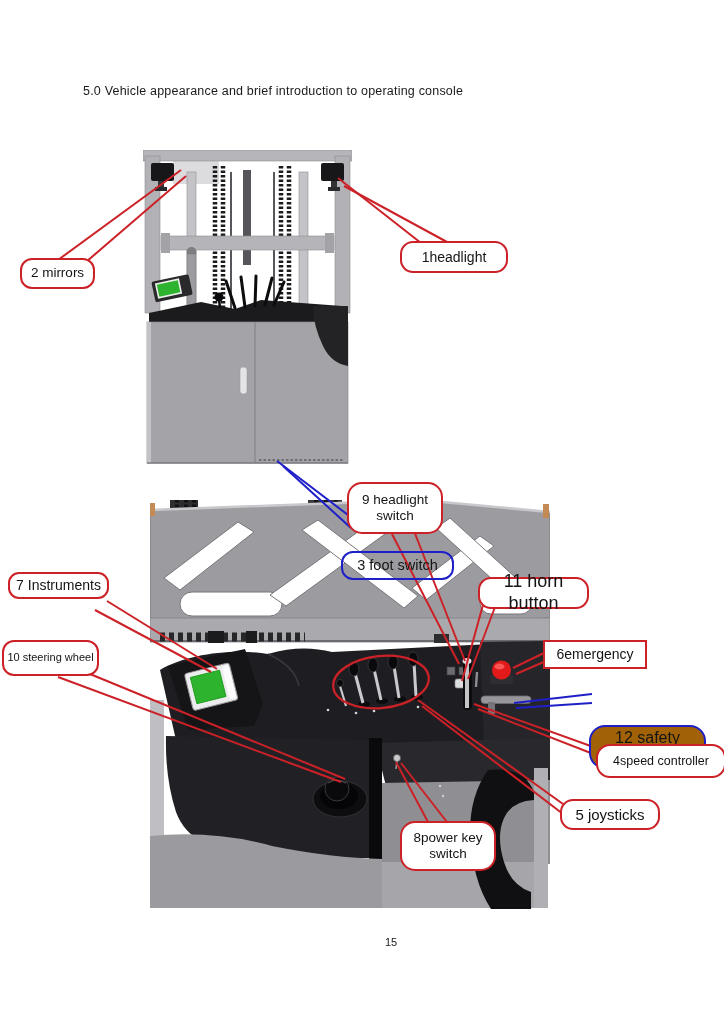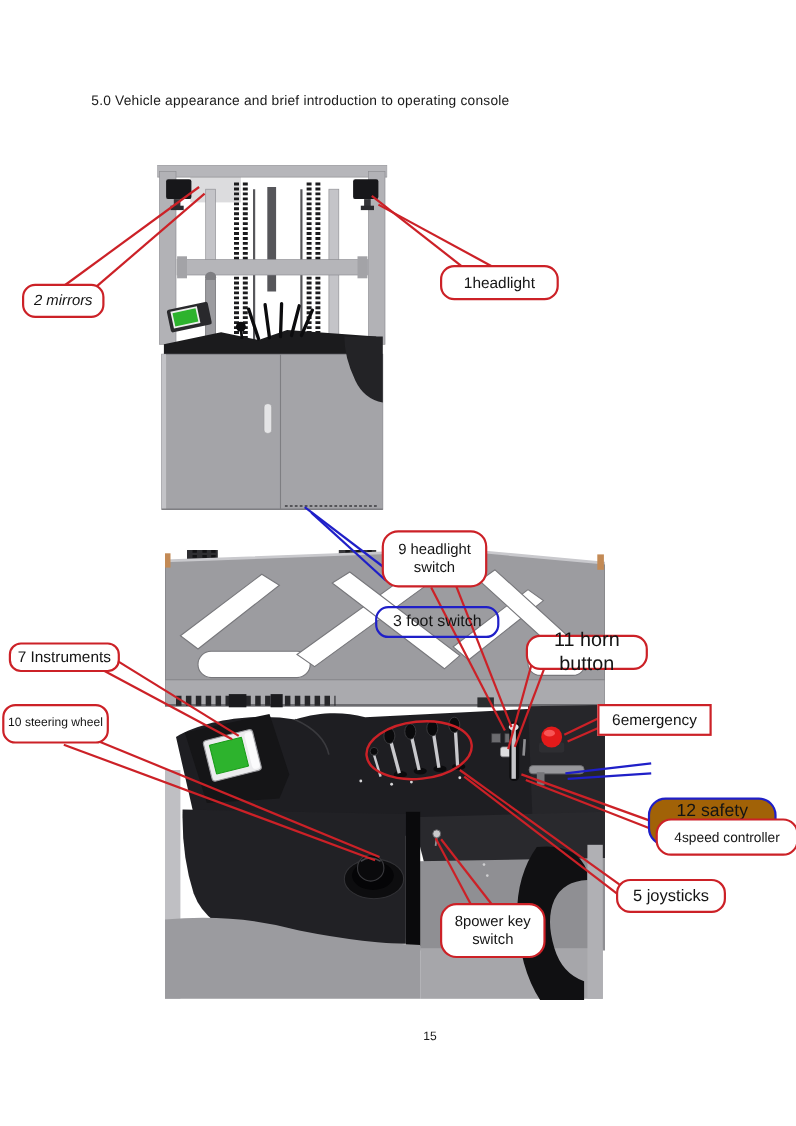--- a/index.html
+++ b/index.html
@@ -235,42 +235,42 @@
         <line x1="447" y1="822" x2="401" y2="763"></line>
     </g>
     <g class="lblue">
       <line x1="277" y1="461" x2="348" y2="515"></line>
         <line x1="283" y1="466" x2="351" y2="528"></line>
       <line x1="592" y1="694" x2="514" y2="703"></line>
         <line x1="592" y1="703" x2="516" y2="708"></line>
     </g>
   </svg>
 
-  <div class="co" style="left:20px;top:258px;width:71px;height:27px;border-radius:12px;font-size:13.5px;font-style:italic;">
+  <div class="co" style="left:20px;top:258px;width:71px;height:27px;border-radius:12px;font-size:13.5px;">
     <span>2 mirrors</span>
   </div>
 
   <div class="co" style="left:400px;top:241px;width:104px;height:28px;border-radius:13px;font-size:14px;">
     <span>1headlight</span>
   </div>
 
   <div class="co" style="left:347px;top:482px;width:92px;height:48px;border-radius:15px;font-size:13.5px;">
     <span>9 headlight</span>
     <span>switch</span>
   </div>
 
   <div class="co blue" style="left:341px;top:510px;width:109px;height:25px;border-radius:12px;font-size:14.5px;">
     <span>3 foot switch</span>
   </div>
 
   <div class="co" style="left:478px;top:577px;width:107px;height:28px;border-radius:13px;font-size:18px;align-items:flex-end;">
     <span>11 horn button</span>
   </div>
 
-  <div class="co" style="left:8px;top:584px;width:97px;height:23px;border-radius:11px;font-size:14px;">
+  <div class="co" style="left:8px;top:572px;width:97px;height:23px;border-radius:11px;font-size:14px;">
     <span>7 Instruments</span>
   </div>
 
   <div class="co" style="left:2px;top:640px;width:93px;height:32px;border-radius:12px;font-size:11px;">
     <span>10 steering wheel</span>
   </div>
 
   <div class="co" style="left:543px;top:640px;width:100px;height:25px;border-radius:0;font-size:14px;">
     <span>6emergency</span>
   </div>

